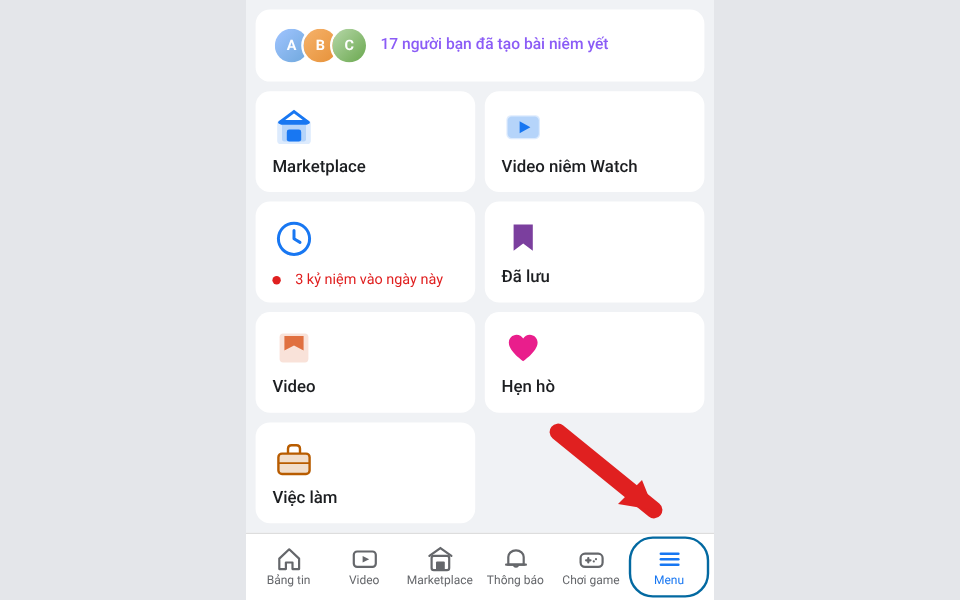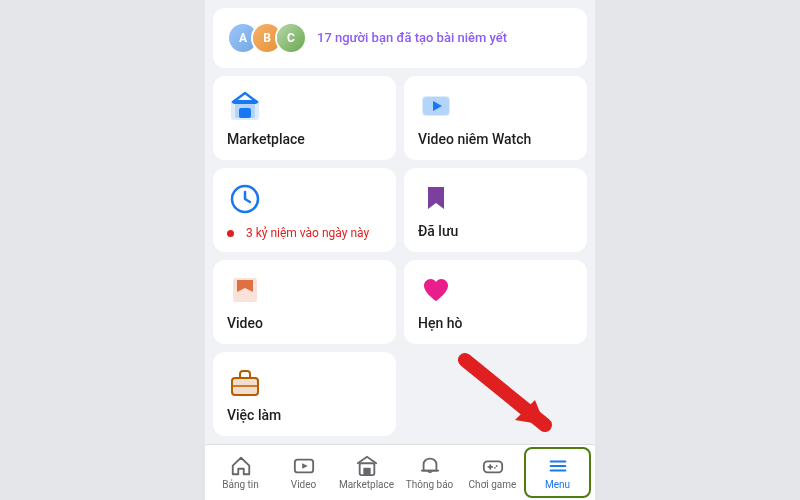--- a/index.html
+++ b/index.html
@@ -123,22 +123,22 @@
       flex-direction: column;
       align-items: center;
       gap: 2px;
       cursor: pointer;
       flex: 1;
       padding: 6px 0;
       border-radius: 8px;
       position: relative;
     }
     .nav-item.active-outline {
-      border: 2px solid #4d7c0f;
-      border-radius: 8px;
+      border: 2px solid #0369a1;
+      border-radius: 20px;
     }
     .nav-label {
       font-size: 10px;
       color: #65676b;
     }
     .nav-label.active {
       color: #1877f2;
     }
     .nav-icon {
       width: 22px;

